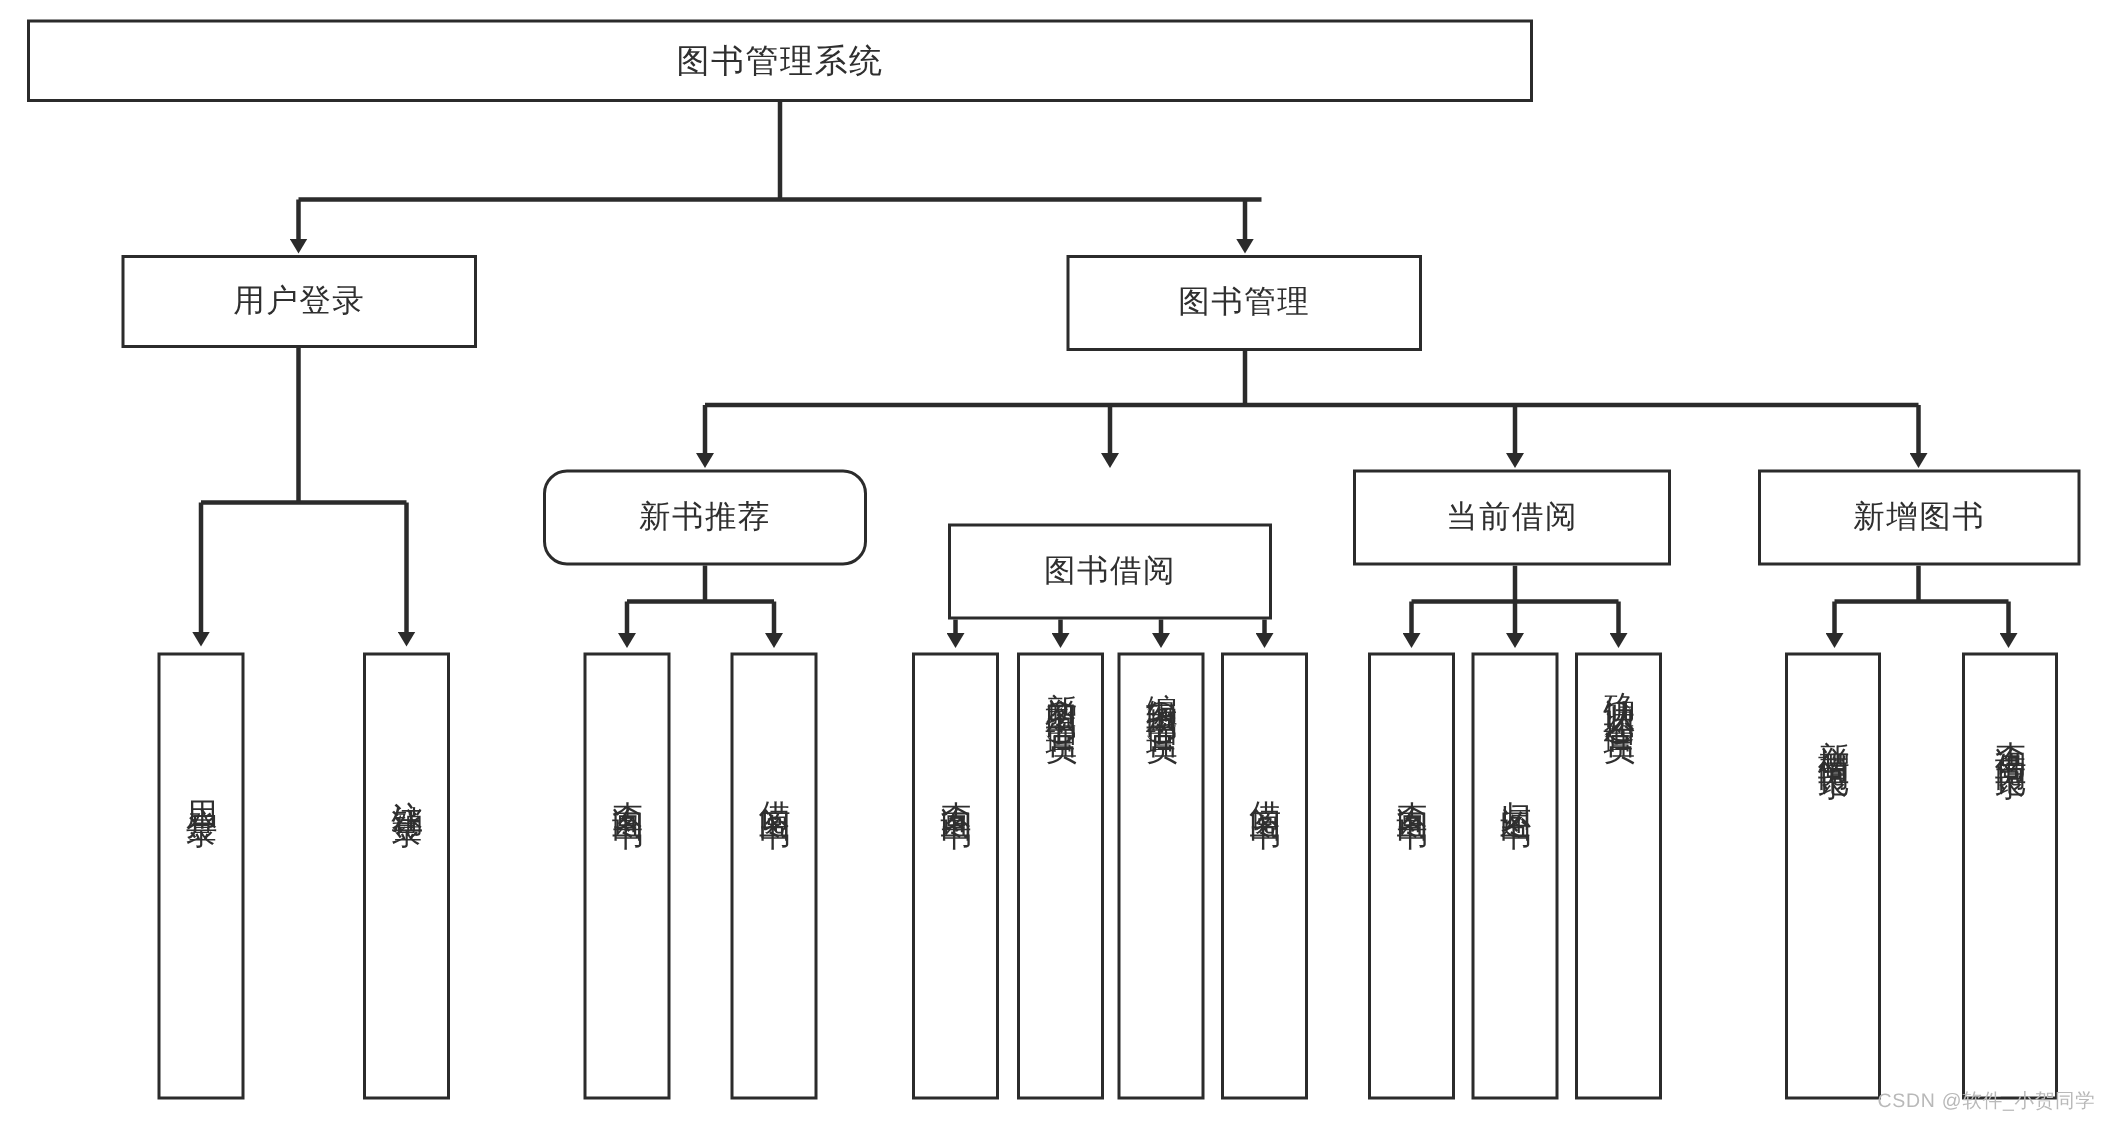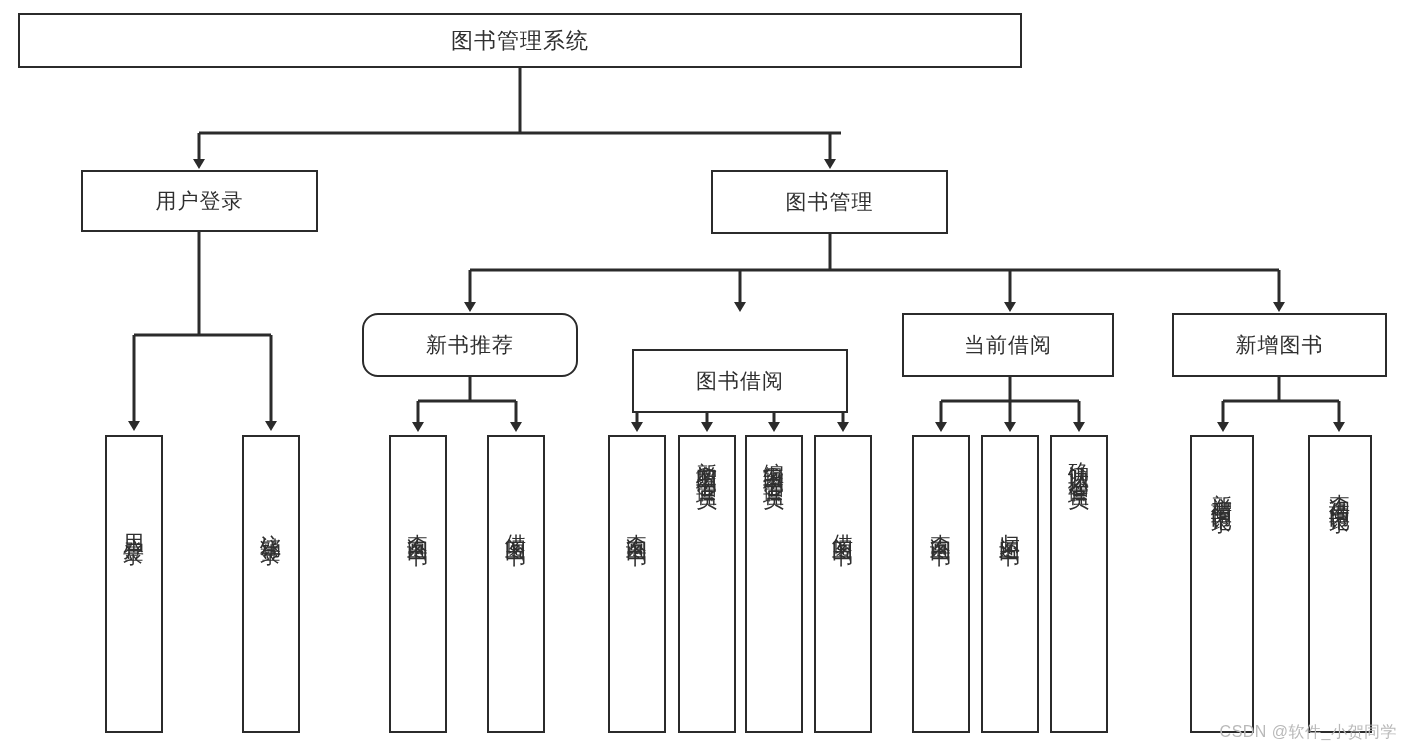--- a/index.html
+++ b/index.html
@@ -57,21 +57,21 @@
     writing-mode: vertical-rl;
     text-orientation: upright;
     font-size: 21px;
     letter-spacing: 4px;
     line-height: 1;
   }
   .watermark {
     position: absolute;
     right: 8px;
     bottom: 4px;
-    font-size: 16px;
+    font-size: 13px;
     color: #b9b9b9;
     letter-spacing: 0.5px;
     white-space: nowrap;
     pointer-events: none;
   }
 </style>
 </head>
 <body>
 
 <div id="diagram-root">

